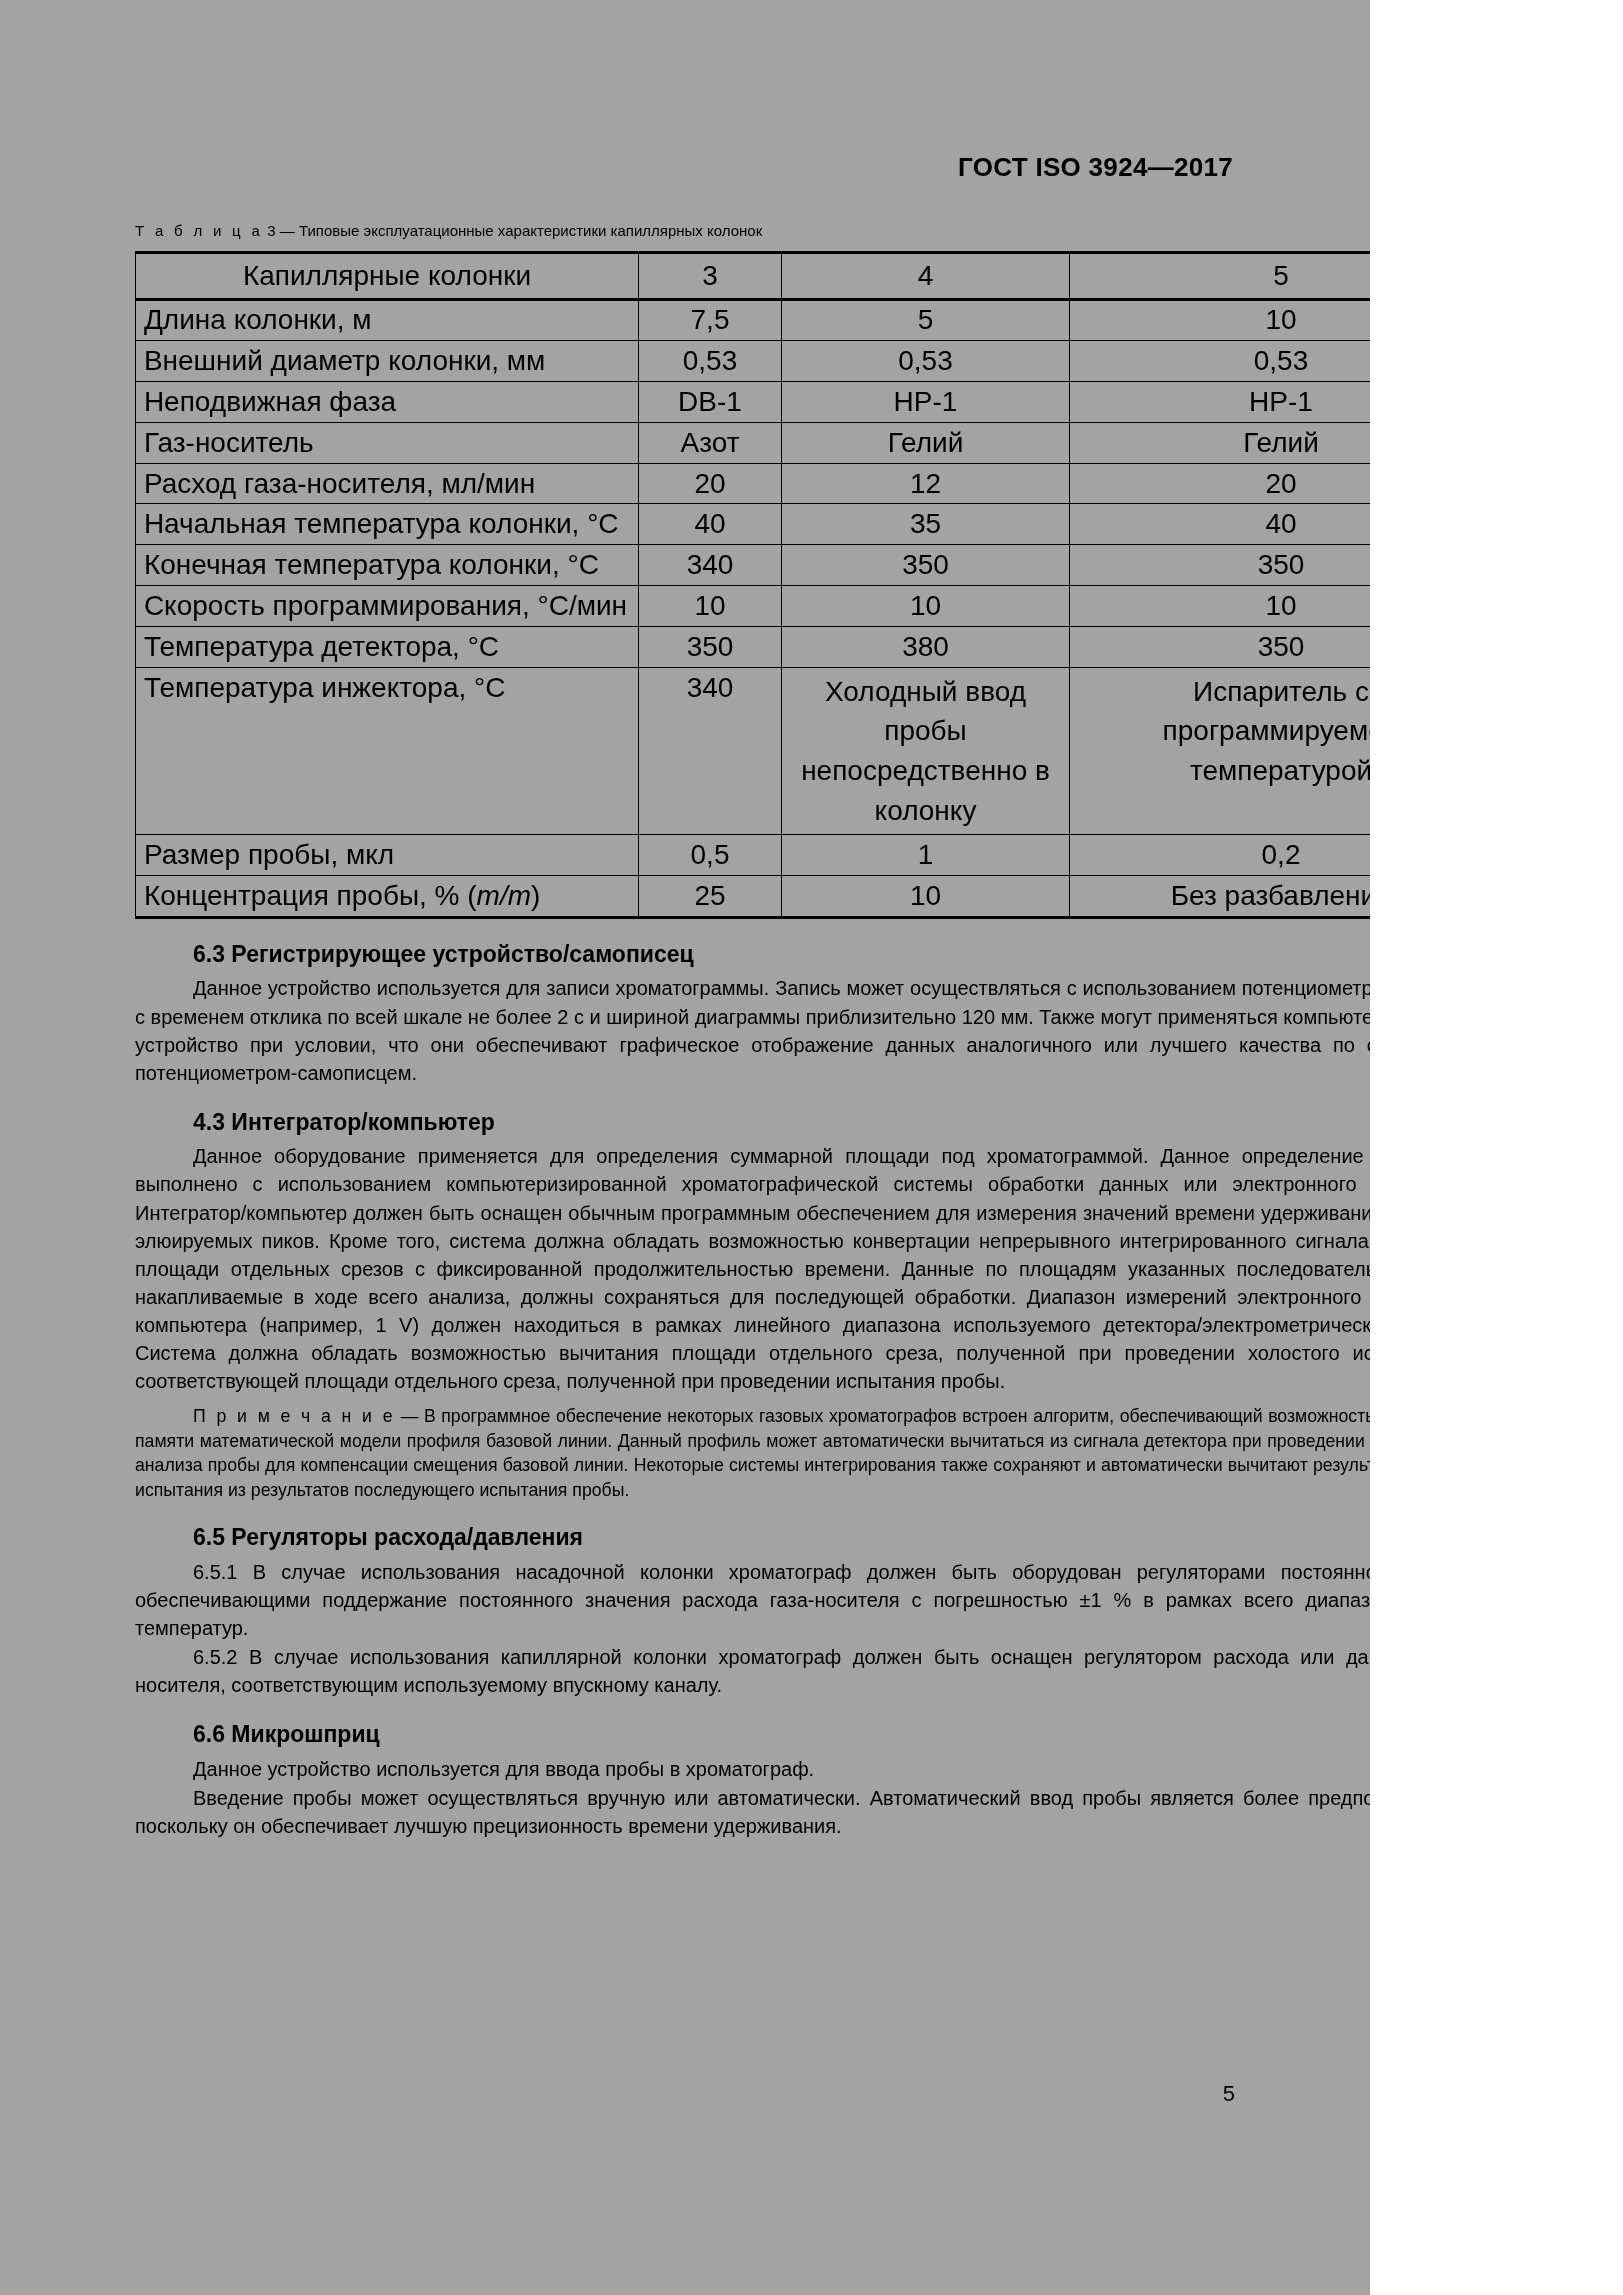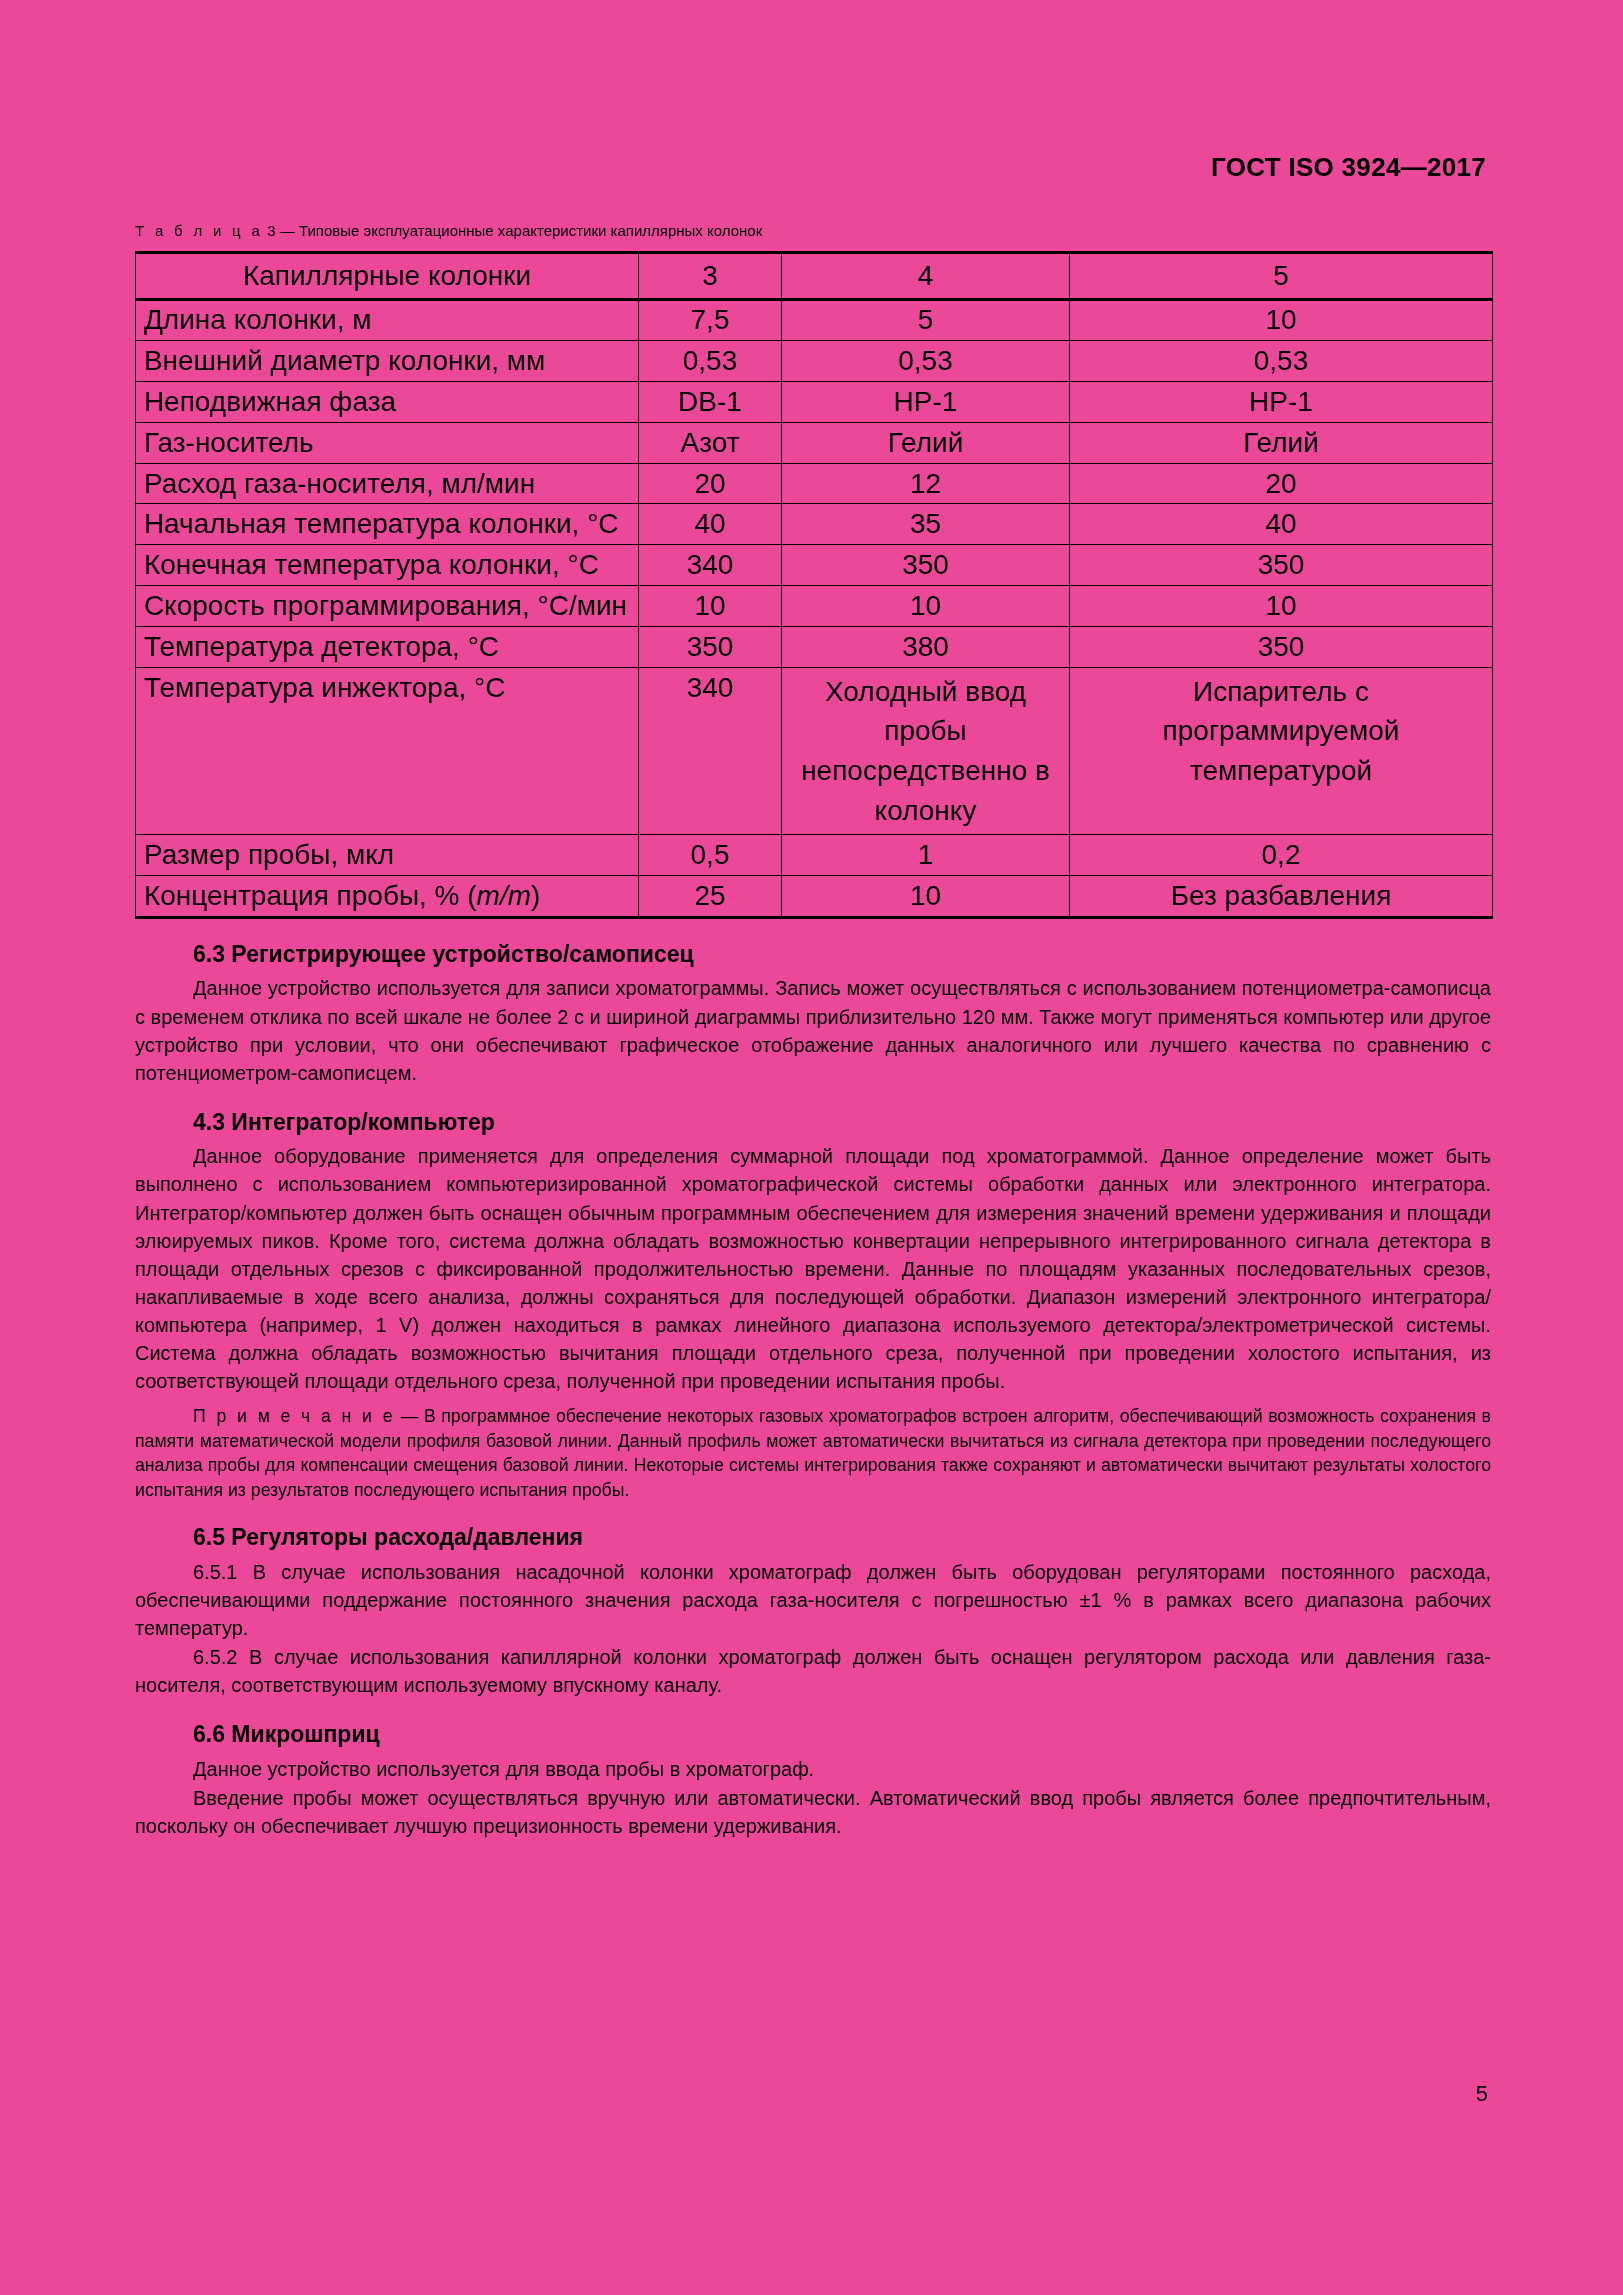--- a/index.html
+++ b/index.html
@@ -2,23 +2,23 @@
 <html lang="ru" style="font-size:10.5px"><head>
 <meta charset="utf-8">
 <style>
   html, body {
     margin: 0;
     padding: 0;
     background: #ffffff;
   }
   .page {
     position: relative;
-    width: 1623px;
+    width: 1370px;
     height: 2295px;
-    background: #ec4899;
+    background: #a3a3a3;
     font-family: "Liberation Sans", sans-serif;
     color: #000000;
     box-sizing: border-box;
     overflow: hidden;
   }
 
   
   .header {
     position: absolute;
     top: 152px;

